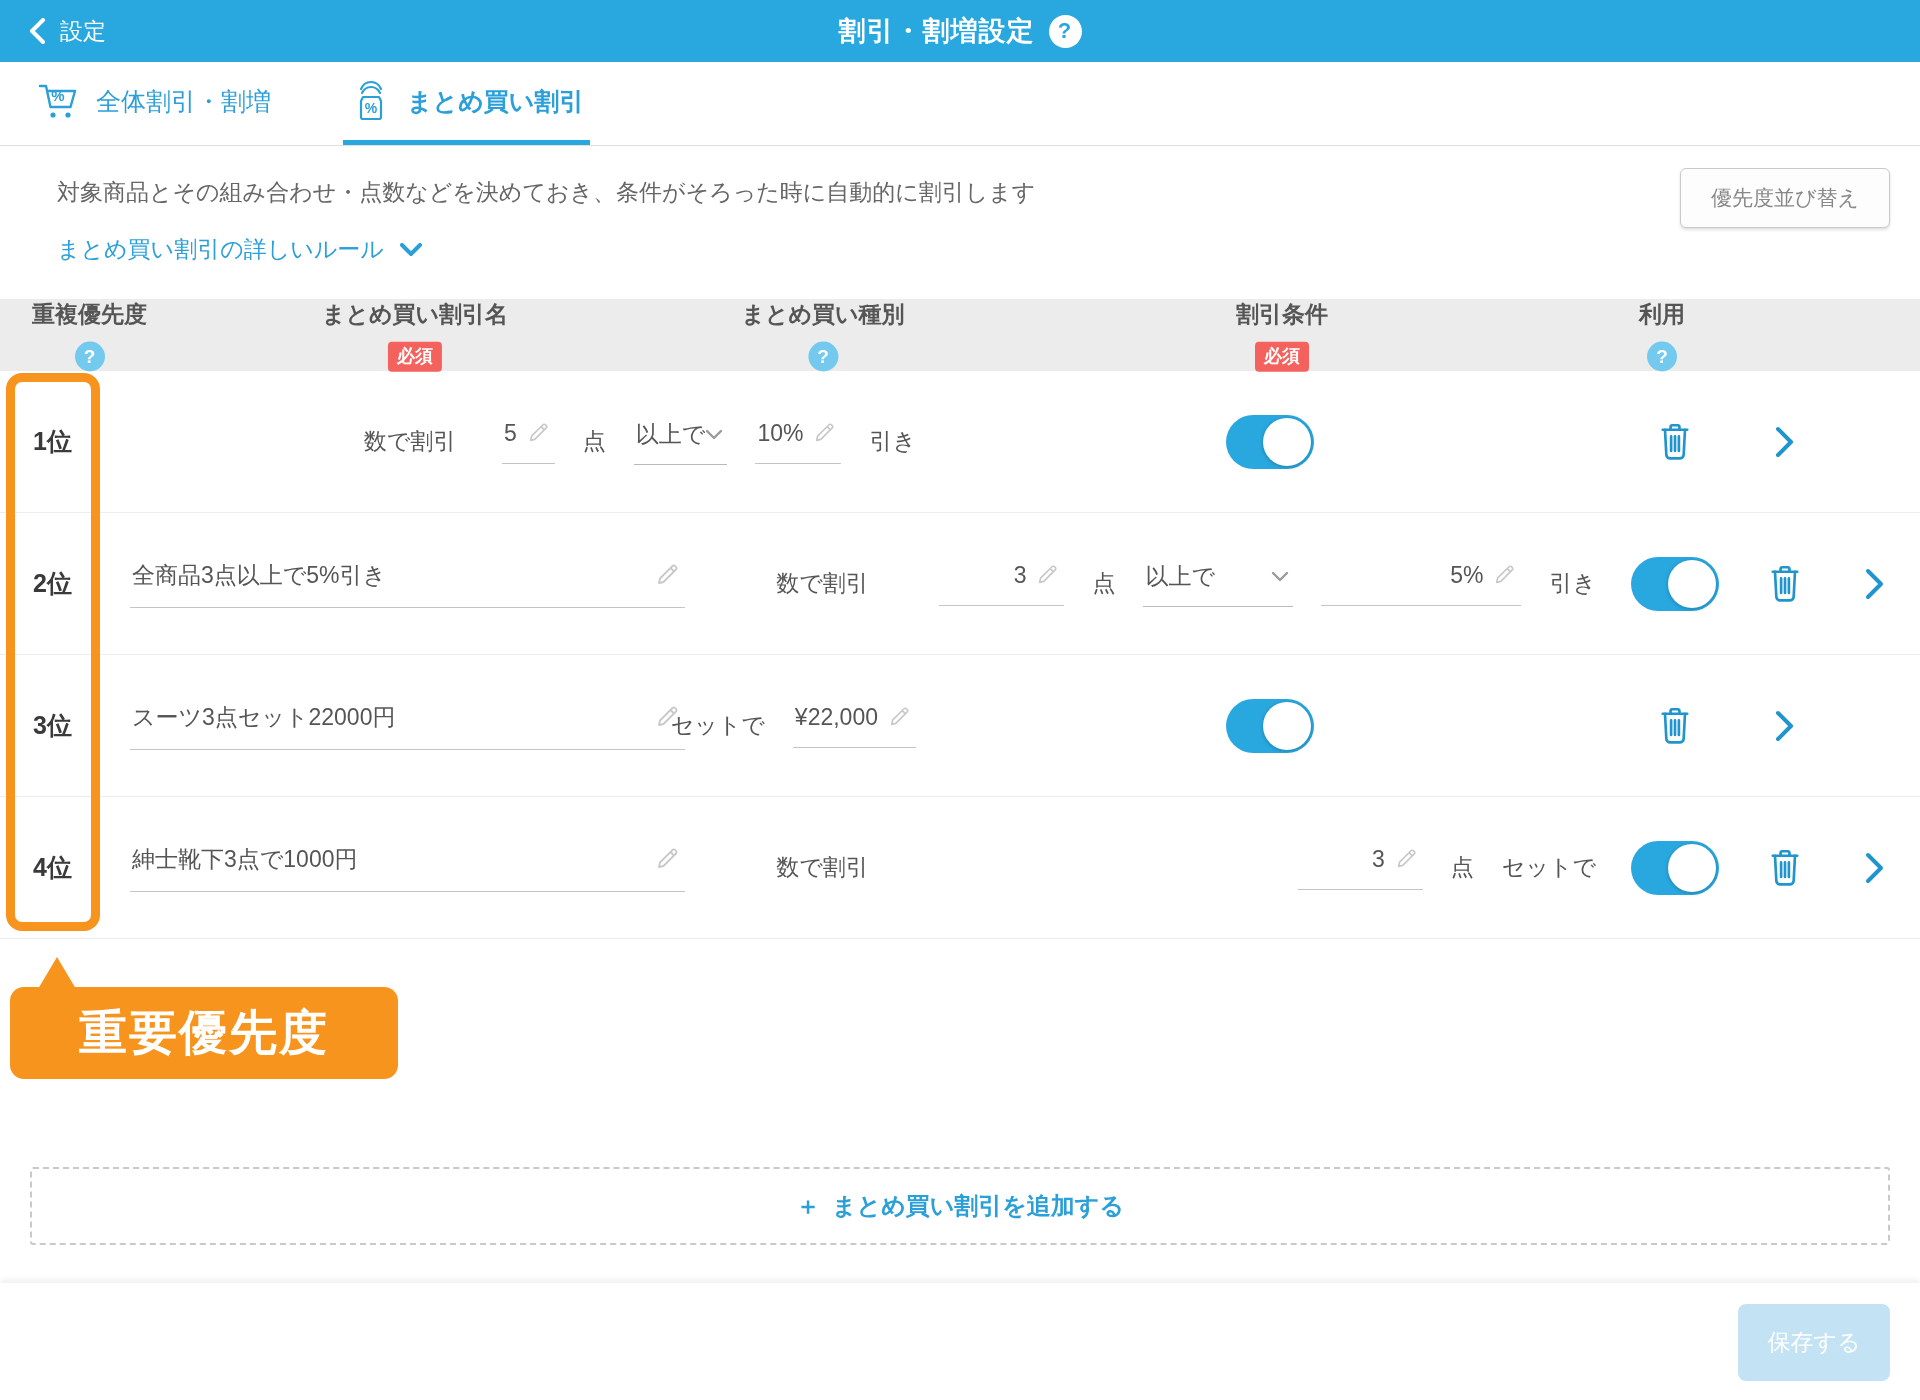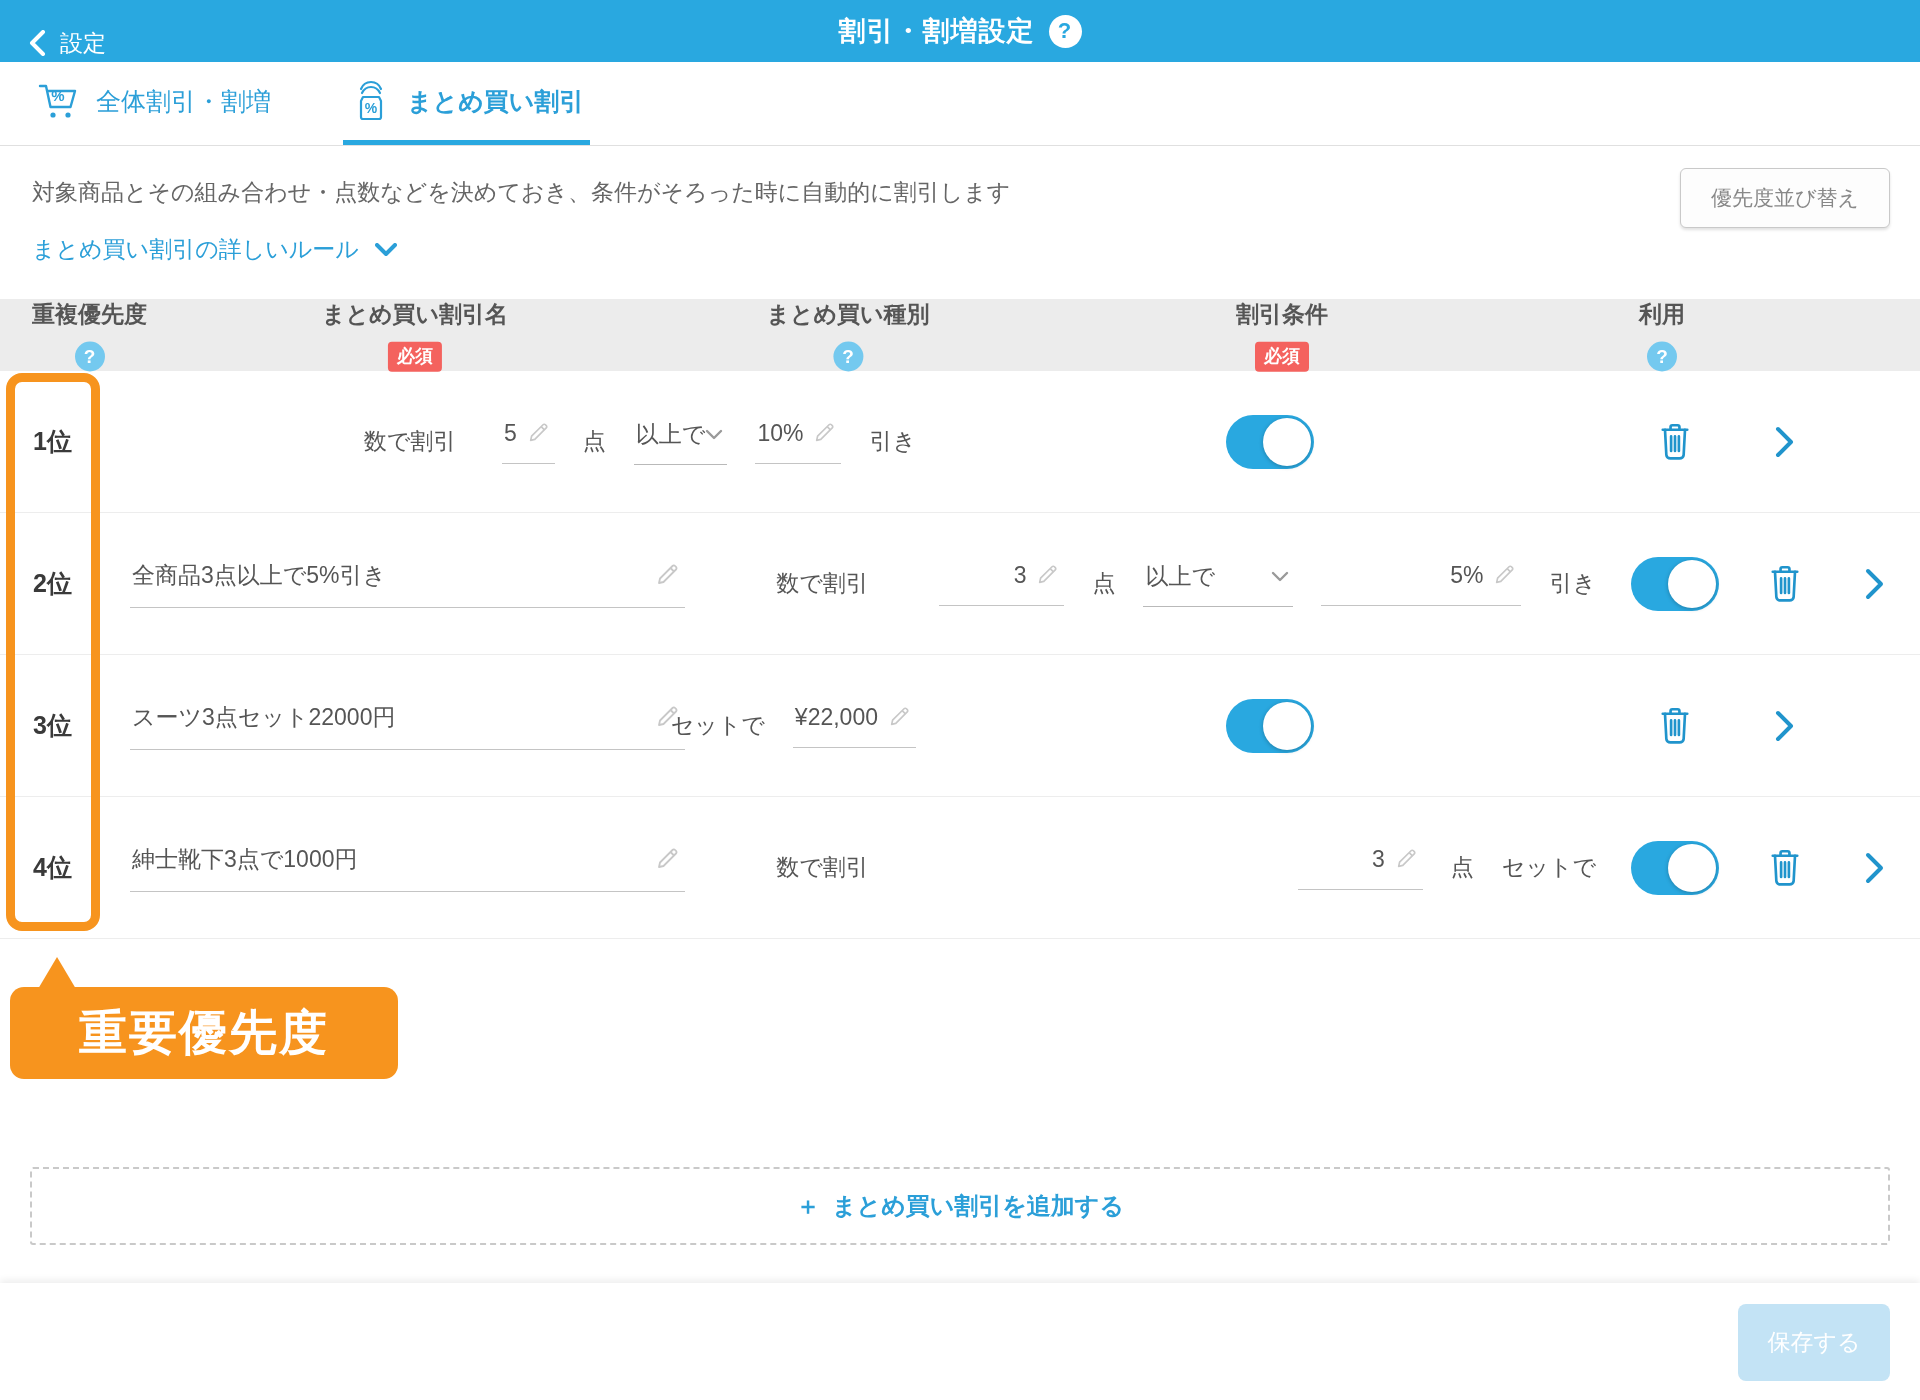--- a/index.html
+++ b/index.html
@@ -8,21 +8,21 @@
     width:1920px; height:1400px; position:relative; overflow:hidden;
     background:#fff; font-family:"Liberation Sans","DejaVu Sans",sans-serif;
     color:#555;
   }
   
   .appbar {
     height:62px; background:#29a8e0; position:relative;
     display:flex; align-items:center; justify-content:center;
   }
   .back {
-    position:absolute; left:28px; top:12px; height:62px;
+    position:absolute; left:28px; top:0; height:62px;
     display:flex; align-items:center; gap:14px; color:#fff; font-size:23px; cursor:pointer;
   }
   .appbar-title {
     display:flex; align-items:center; gap:14px;
     color:#fff; font-size:27px; font-weight:bold; letter-spacing:1px;
   }
   .help {
     width:30px; height:30px; border-radius:50%; background:#74c9ef; color:#fff;
     font-size:19px; font-weight:bold; display:inline-flex; align-items:center; justify-content:center;
     flex:0 0 auto; cursor:pointer;
@@ -32,21 +32,21 @@
   .tabbar {
     height:84px; display:flex; align-items:stretch; gap:66px;
     padding-left:32px; border-bottom:1px solid #e0e0e0; background:#fff;
   }
   .tab {
     display:flex; align-items:center; gap:14px; color:#2b9fd8; font-size:25px;
     cursor:pointer; border-bottom:5px solid transparent; padding:0 6px;
   }
   .tab.active { font-weight:bold; border-bottom-color:#29a8e0; }
   
-  .intro { position:relative; padding:30px 20px 0 32px; }
+  .intro { position:relative; padding:30px 20px 0 32px;margin-left:25px; }
   .desc { font-size:23px; color:#666; line-height:1.4; }
   .rules-link {
     margin-top:26px; display:inline-flex; align-items:center; gap:16px;
     color:#2b9fd8; font-size:23px; cursor:pointer;
   }
   .sort-btn {
     position:absolute; right:30px; top:22px;
     background:#fdfdfd; border:1px solid #c9c9c9; border-radius:6px;
     padding:15px 30px; font-size:21px; color:#888;
     box-shadow:0 2px 3px rgba(0,0,0,.12); cursor:pointer;
@@ -196,21 +196,21 @@
 <div class="table-wrap">
   <div class="thead">
     <div class="th" style="left:32px;">
       <span>重複優先度</span>
       <span class="help">?</span>
     </div>
     <div class="th center" style="left:415px; top:50%;">
       <span>まとめ買い割引名</span>
       <span class="badge">必須</span>
     </div>
-    <div class="th center" style="left:848px; top:50%;">
+    <div class="th center" style="left:823px; top:50%;">
       <span>まとめ買い種別</span>
       <span class="help">?</span>
     </div>
     <div class="th center" style="left:1282px; top:50%;">
       <span>割引条件</span>
       <span class="badge">必須</span>
     </div>
     <div class="th center" style="left:1662px; top:50%;">
       <span>利用</span>
       <span class="help">?</span>

